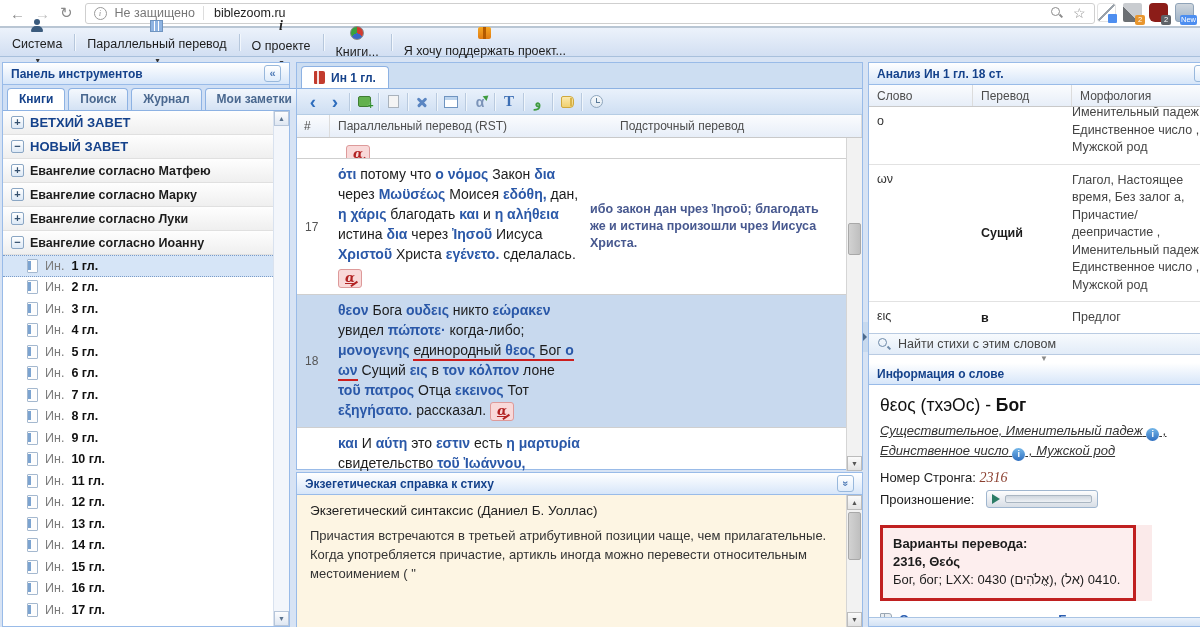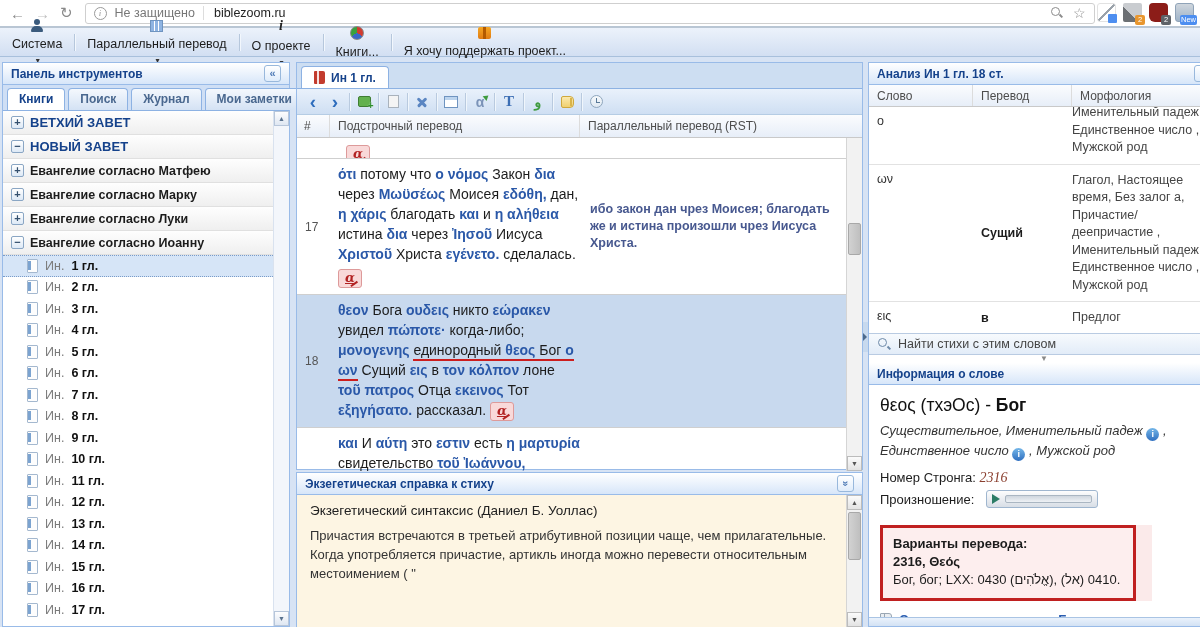--- a/index.html
+++ b/index.html
@@ -160,21 +160,21 @@
   .a-morph { flex:1; color:#444; line-height:17.5px; }
   .a-morph.first { margin-top:-10px; }
   .searchbar { height:22px; background:linear-gradient(#f7fafd,#e2ecf8); border-top:1px solid #b9cbe2; border-bottom:1px solid #b9cbe2; display:flex; align-items:center; gap:8px; padding:0 9px; font-size:12.5px; color:#444; }
   .mag2 { position:relative; width:12px; height:12px; flex:none; }
   .mag2::before { content:''; position:absolute; left:0; top:0; width:7px; height:7px; border:1.8px solid #6d89a8; border-radius:50%; }
   .mag2::after { content:''; position:absolute; left:8.5px; top:8.5px; width:4px; height:1.8px; background:#6d89a8; transform:rotate(45deg); }
   .hgrab { height:8px; background:#fff; display:flex; align-items:center; justify-content:center; color:#8a8a8a; font-size:8px; line-height:8px; }
   .infobody { position:relative; height:233px; background:#fff; padding:10px 0 0 11px; overflow:hidden; }
   .lemma-line { font-size:17.5px; color:#111; }
   .lemma-line .bold { font-weight:bold; }
-  .morphline { font-style:italic; font-size:13px; color:#333; line-height:20px; margin-top:5px; width:305px; }
+  .morphline { font-style:italic; font-size:13px; color:#333; line-height:20px; margin-top:5px; width:305px;text-decoration:underline; }
   .iinfo { display:inline-block; width:13px; height:13px; border-radius:50%; background:linear-gradient(#74b6e8,#2f6fc0); color:#fff; font-size:9px; font-weight:bold; font-style:normal; text-align:center; line-height:13px; vertical-align:-2px; }
   .iinfo::after { content:'i'; }
   .strongline { margin-top:9px; font-size:13px; color:#1c1c1c; }
   .strongval { font-style:italic; color:#8b4030; font-family:"Liberation Serif",serif; font-size:14px;text-align:right; }
   .pronline { margin-top:4px; font-size:13px; color:#1c1c1c; display:flex; align-items:center; gap:12px; }
   .player { width:112px; height:18px; border:1px solid #9fb6cf; border-radius:3px; background:linear-gradient(#fdfdfd,#d8dee6); display:flex; align-items:center; padding:0 5px; }
   .play { width:0; height:0; border-left:8px solid #2d7d66; border-top:5px solid transparent; border-bottom:5px solid transparent; flex:none; }
   .ptrack { flex:1; height:8px; margin-left:5px; background:linear-gradient(#cfd6de,#eef1f5); border:1px solid #aab6c2; border-radius:2px; }
   .varwrap { margin-top:17px; width:272px; background:#fbeaea; padding-right:16px; }
   .variants { border:3px solid #c02020; background:#fdeeee; padding:7px 10px 9px; font-size:13px; line-height:18px; color:#1c1c1c; }
@@ -427,35 +427,35 @@
     <span class="tbtn">
         <span class="i-scroll"></span>
       </span>
     <span class="tsep"></span>
     <span class="tbtn">
         <span class="i-clock"></span>
       </span>
   </div>
   <div class="ghead">
     <span class="gh num">#</span>
+    <span class="gh par">Параллельный перевод (RST)</span>
     <span class="gh int">Подстрочный перевод</span>
-    <span class="gh par">Параллельный перевод (RST)</span>
   </div>
   <div class="gridbody">
     <div class="rows">
       <div class="vrow partial">
         <span class="v-num"></span>
         <span class="v-int"><span class="alpha-badge">α</span></span>
         <span class="v-par"></span>
       </div>
       <div class="vrow">
         <span class="v-num">17</span>
         <span class="v-int"><span><span class="gk">ότι</span> <span class="ru">потому что</span> <span class="gk">ο νόμος</span> <span class="ru">Закон</span> <span class="gk">δια</span> <span class="ru">через</span> <span class="gk">Μωϋσέως</span> <span class="ru">Моисея</span> <span class="gk">εδόθη,</span> <span class="ru">дан,</span> <span class="gk">η χάρις</span> <span class="ru">благодать</span> <span class="gk">και</span> <span class="ru">и</span> <span class="gk">η αλήθεια</span> <span class="ru">истина</span> <span class="gk">δια</span> <span class="ru">через</span> <span class="gk">Ἰησοῦ</span> <span class="ru">Иисуса</span> <span class="gk">Χριστοῦ</span> <span class="ru">Христа</span> <span class="gk">εγένετο.</span> <span class="ru">сделалась.</span> </span><span class="badge-line"><span class="alpha-badge">α</span></span></span>
         <span class="v-par">
-            <span>ибо закон дан чрез Моисея; благодать же и истина произошли чрез Иисуса Христа.</span>
+            <span>ибо закон дан чрез Ἰησοῦ; благодать же и истина произошли чрез Иисуса Христа.</span>
           </span>
       </div>
       <div class="vrow sel">
         <span class="v-num">18</span>
         <span class="v-int"><span><span class="gk">θεον</span> <span class="ru">Бога</span> <span class="gk">ουδεις</span> <span class="ru">никто</span> <span class="gk">εώρακεν</span> <span class="ru">увидел</span> <span class="gk">πώποτε·</span> <span class="ru">когда-либо;</span> <span class="gk">μονογενης</span> <span class="redline"><span class="ru">единородный</span> <span class="gk">θεος</span> <span class="ru">Бог</span> <span class="gk">ο ων</span></span>    <span class="ru">Сущий</span> <span class="gk">εις</span> <span class="ru">в</span> <span class="gk">τον κόλπον</span> <span class="ru">лоне</span> <span class="gk">τοῦ πατρος</span> <span class="ru">Отца</span> <span class="gk">εκεινος</span> <span class="ru">Тот</span> <span class="gk">εξηγήσατο.</span> <span class="ru">рассказал.</span> </span> <span class="alpha-badge">α</span></span>
       </div>
       <div class="vrow">
         <span class="v-num"></span>
         <span class="v-int"><span><span class="gk">και</span> <span class="ru">И</span> <span class="gk">αύτη</span> <span class="ru">это</span> <span class="gk">εστιν</span> <span class="ru">есть</span> <span class="gk">η μαρτυρία</span> <span class="ru">свидетельство</span> <span class="gk">τοῦ Ἰωάννου,</span>        </span></span>
         <span class="v-par"></span>

